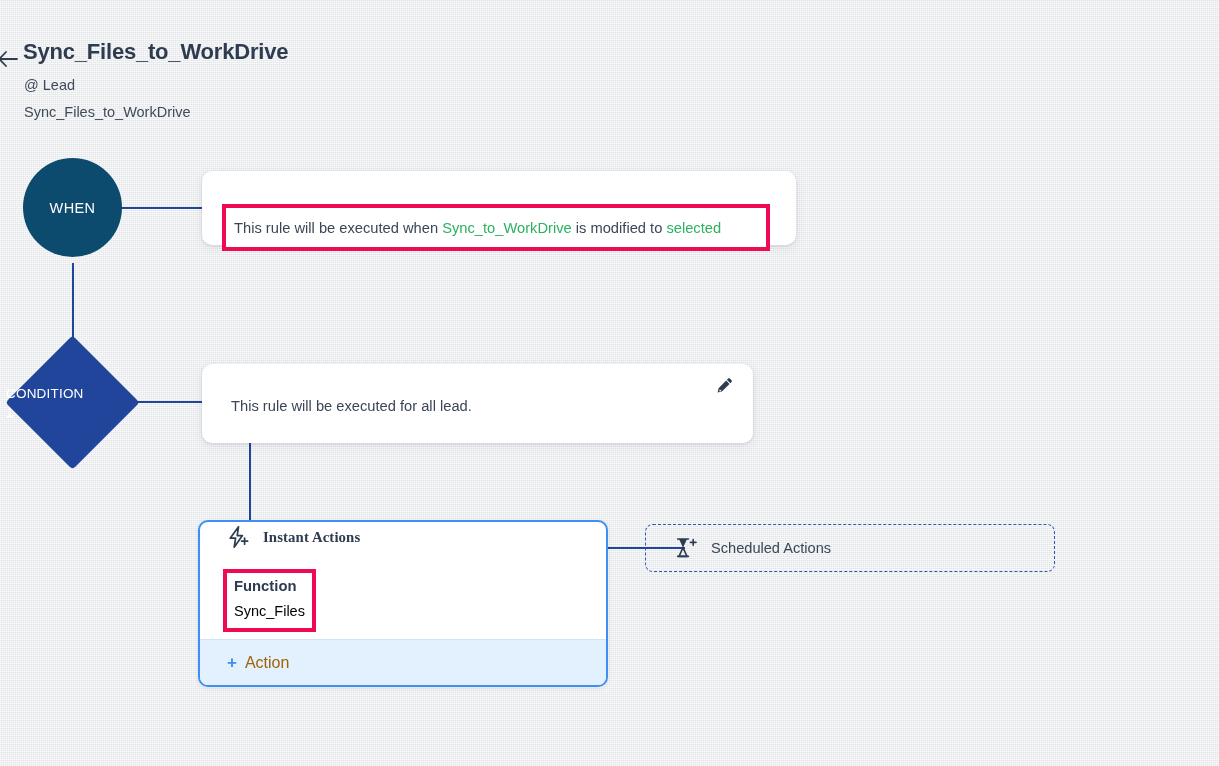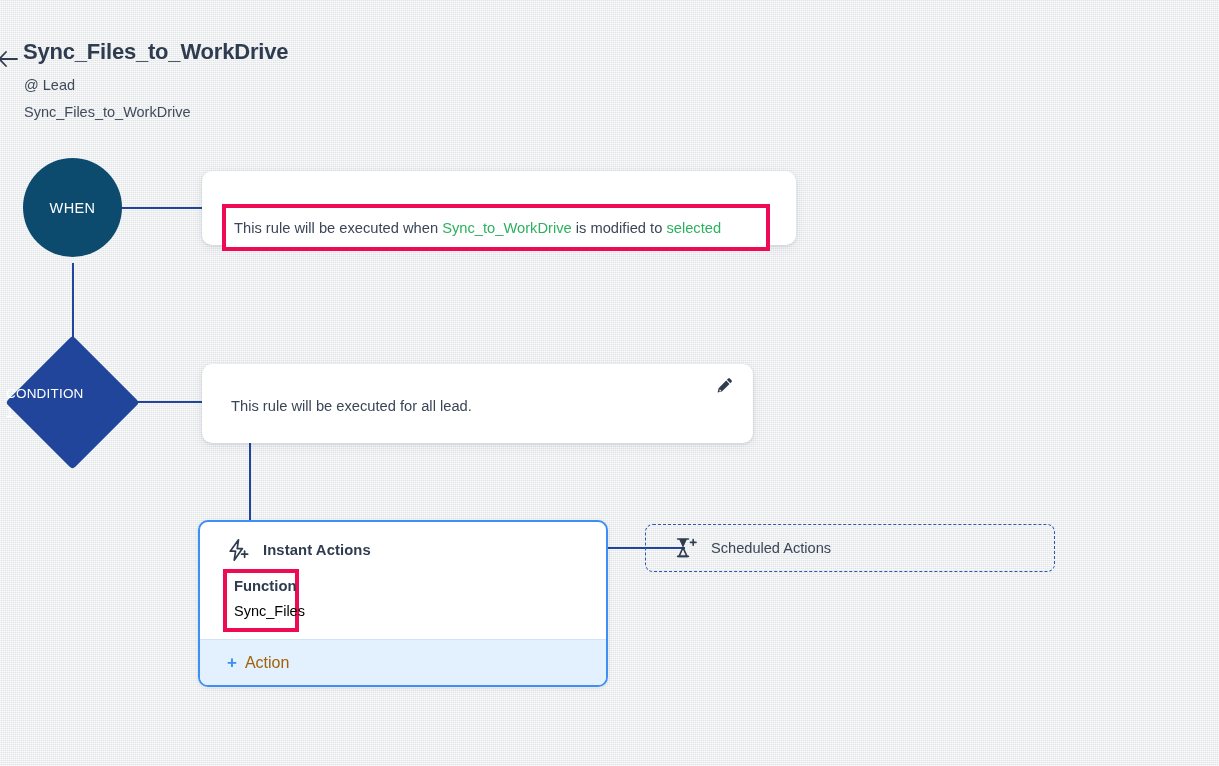--- a/index.html
+++ b/index.html
@@ -207,39 +207,40 @@
     border: 2px solid #3d8ef5;
     border-radius: 10px;
     overflow: hidden;
     z-index: 3;
     box-shadow: 0 1px 4px rgba(30,45,70,0.10);
   }
 
   .instant-head {
     position: absolute;
     left: 26px;
-    top: 16px;
+    top: 3px;
     display: flex;
     align-items: center;
     gap: 13px;
+    font-family: Liberation Serif, serif;
   }
   .bolt-icon { width: 24px; height: 24px; color: #2f3c4f; }
   .bolt-icon svg { display: block; }
   .instant-title {
     font-size: 14.8px;
     font-weight: bold;
     color: #2f3c4f;
     letter-spacing: 0.1px;
   }
 
   .function-highlight {
     position: absolute;
     left: 23px;
     top: 47px;
-    width: 76px;
+    width: 93px;
     height: 63px;
     border: 4px solid #ef0b54;
     background: #ffffff;
   }
   .function-label {
     position: absolute;
     left: 7px;
     top: 5px;
     font-size: 14.8px;
     font-weight: bold;

